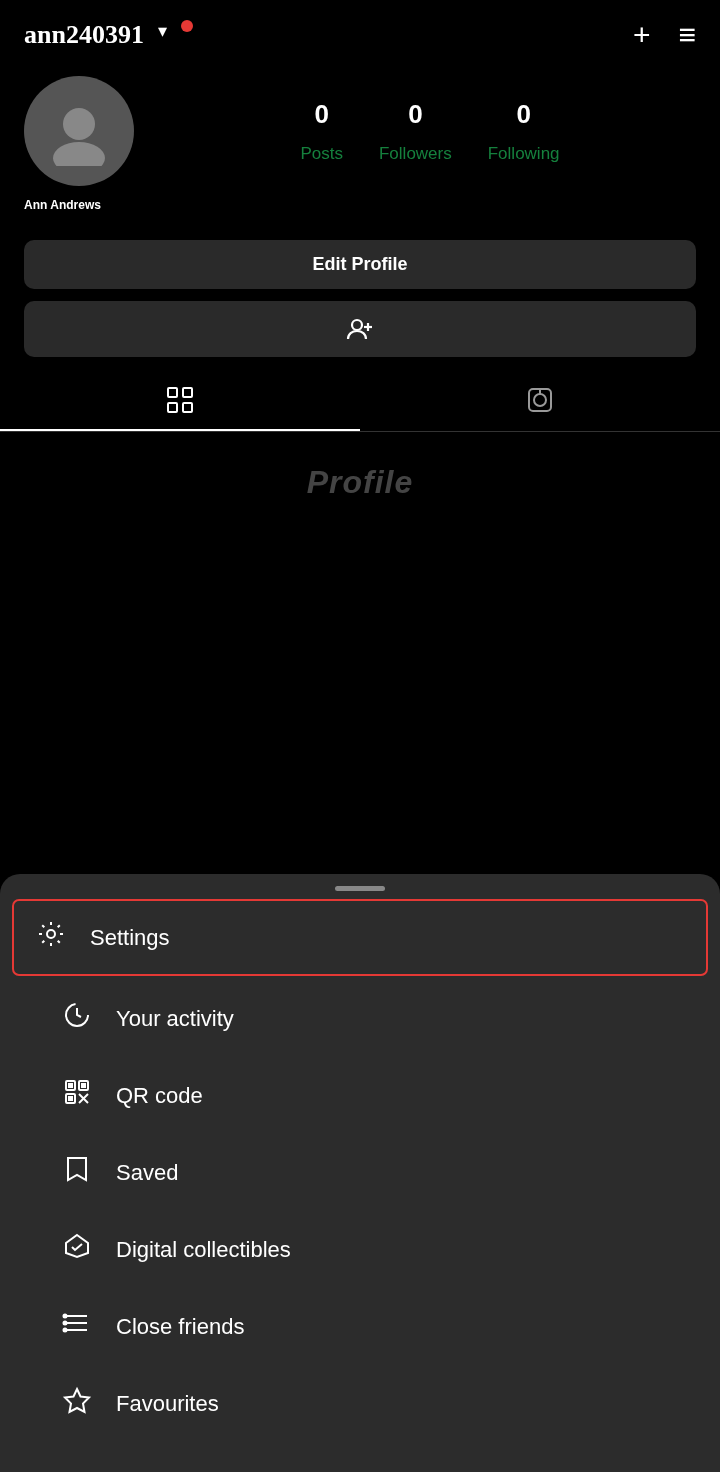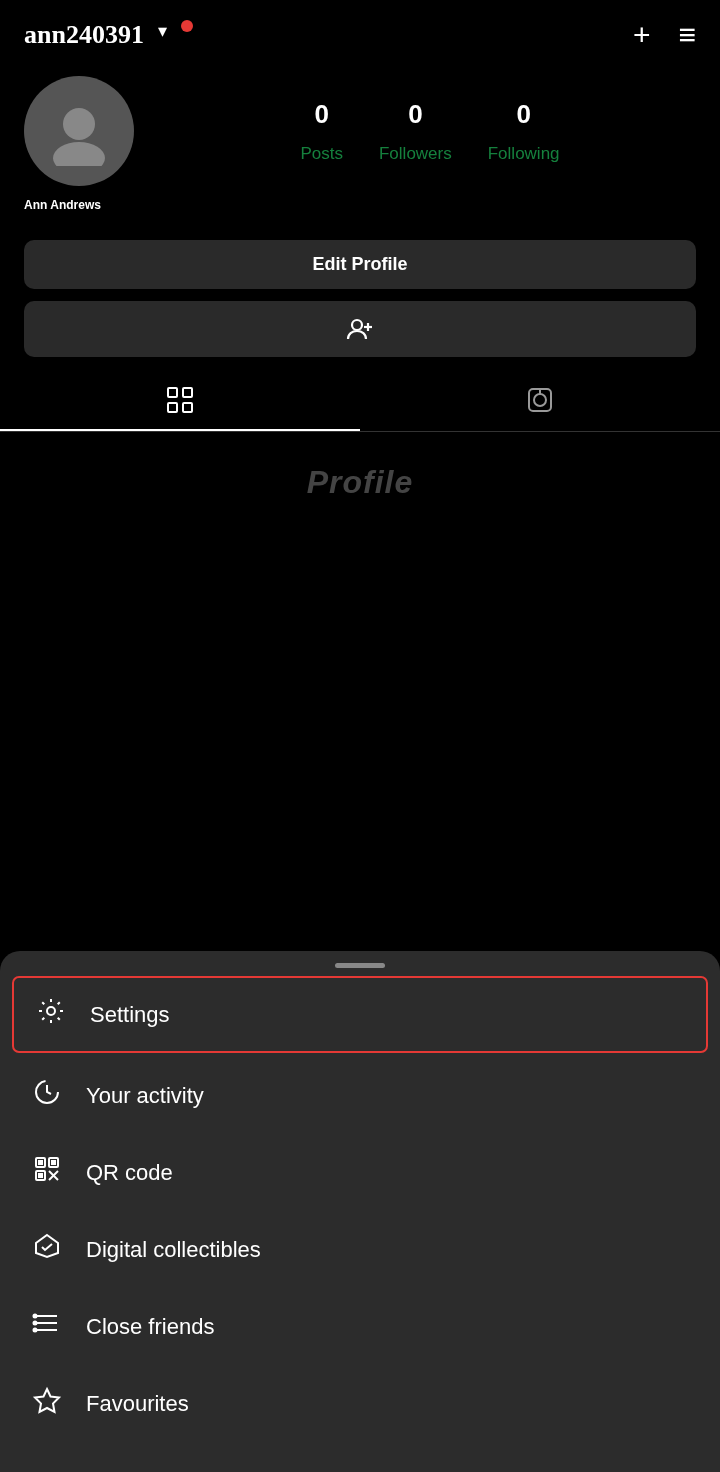--- a/index.html
+++ b/index.html
@@ -206,20 +206,21 @@
       margin: 12px auto 8px auto;
     }
     .menu-item {
       display: flex;
       align-items: center;
       gap: 22px;
       padding: 20px 30px;
       cursor: pointer;
       border-radius: 0;
       position: relative;
+      margin-left: 30px;
     }
     .menu-item.highlighted {
       border: 2.5px solid #e53935;
       border-radius: 7px;
       margin: 4px 12px;
       padding: 18px 20px;
     }
     .menu-item-icon {
       font-size: 26px;
       color: #fff;
@@ -342,20 +343,28 @@
         <rect x="7" y="7" width="3" height="3" fill="#fff"></rect>
         <rect x="20" y="7" width="3" height="3" fill="#fff"></rect>
         <rect x="7" y="20" width="3" height="3" fill="#fff"></rect>
         <line x1="17" y1="17" x2="26" y2="26"></line>
         <line x1="17" y1="26" x2="26" y2="17"></line>
       </svg>
     </span>
     <span class="menu-item-label">QR code</span>
   </div>
 
+  <div class="menu-item">
+    <span class="menu-item-icon">
+      <svg width="30" height="30" viewBox="0 0 30 30" fill="none" stroke="#fff" stroke-width="2">
+        <path d="M6 4h18v22l-9-5-9 5V4z"></path>
+      </svg>
+    </span>
+    <span class="menu-item-label">Saved</span>
+  </div>
 
   <div class="menu-item">
     <span class="menu-item-icon">
       <svg width="30" height="30" viewBox="0 0 30 30" fill="none" stroke="#fff" stroke-width="2">
         <polygon points="15,4 26,12 26,22 15,26 4,22 4,12"></polygon>
         <polyline points="10,16 13,19 20,13"></polyline>
       </svg>
     </span>
     <span class="menu-item-label">Digital collectibles</span>
   </div>

